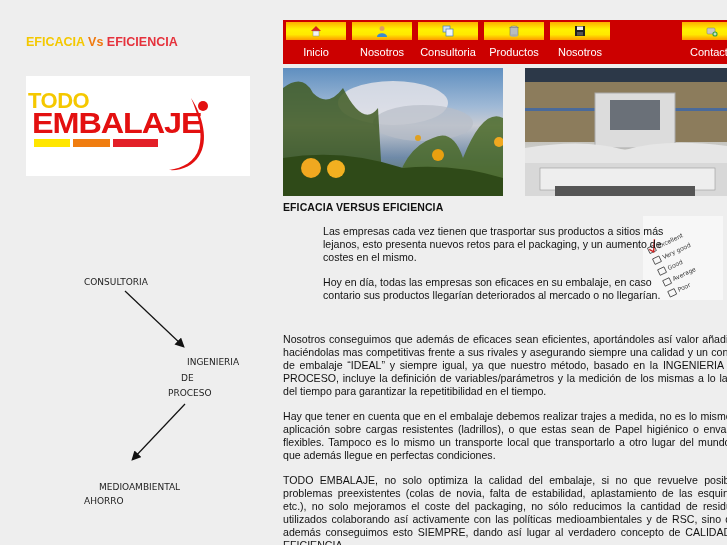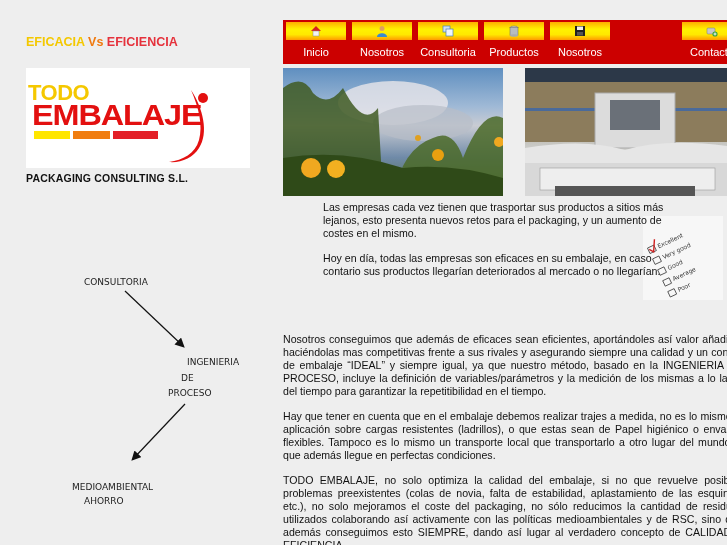--- a/index.html
+++ b/index.html
@@ -5,21 +5,21 @@
   * { box-sizing: border-box; margin: 0; padding: 0; }
   html, body { width: 727px; height: 545px; overflow: hidden; background: #eeeeee; font-family: "Liberation Sans", "DejaVu Sans", sans-serif; color: #111; }
   .page { position: relative; width: 583px; height: 545px; }
 
   
   .site-title { position: absolute; left: 26px; top: 35px; font-size: 12.5px; font-weight: bold; white-space: nowrap; }
   .site-title .t1 { color: #f4c800; }
   .site-title .t2 { color: #f07a10; }
   .site-title .t3 { color: #e5323c; }
 
-  .logo { position: absolute; left: 26px; top: 68px; width: 224px; height: 100px; background: #ffffff; overflow: hidden; }
+  .logo { position: absolute; left: 26px; top: 76px; width: 224px; height: 100px; background: #ffffff; overflow: hidden; }
   .logo .todo { position: absolute; left: 2px; top: 14px; font-size: 22px; font-weight: bold; color: #f5c800; letter-spacing: -0.5px; line-height: 1; }
   .logo .embalaje { position: absolute; left: 6px; top: 32px; font-size: 30px; font-weight: 900; color: #e31010; letter-spacing: -1px; line-height: 1; transform: scaleX(1.08); transform-origin: left; }
   .logo .bar { position: absolute; top: 63px; height: 8px; }
   .logo .bar.y { left: 8px; width: 36px; background: #ffe600; }
   .logo .bar.o { left: 47px; width: 37px; background: #f07d10; }
   .logo .bar.r { left: 87px; width: 45px; background: #e32028; }
   .logo .swoosh { position: absolute; left: 135px; top: 20px; width: 80px; height: 80px; }
 
   .company { position: absolute; left: 26px; top: 172px; font-size: 10.5px; font-weight: bold; color: #111; letter-spacing: 0.2px; white-space: nowrap; }
 
@@ -65,38 +65,37 @@
     <div class="embalaje">EMBALAJE</div>
     <div class="bar y"></div>
     <div class="bar o"></div>
     <div class="bar r"></div>
     <svg class="swoosh" viewBox="0 0 80 80">
       <path d="M30 2 C 42 20, 48 45, 38 60 C 32 70, 20 75, 8 74 C 22 72, 34 66, 38 52 C 42 38, 38 20, 30 2 Z" fill="#e31010"></path>
       <circle cx="42" cy="10" r="5" fill="#e31010"></circle>
     </svg>
   </div>
 
-  <div class="company">PACKAGING CONSULTING S.L.</div>
 
   <div class="flow">
     <svg width="220" height="250">
       <defs>
         <marker id="ah" markerWidth="8" markerHeight="8" refX="6" refY="4" orient="auto">
           <path d="M0,0 L8,4 L0,8 Z" fill="#111"></path>
         </marker>
       </defs>
       <line x1="65" y1="31" x2="123" y2="86" stroke="#111" stroke-width="1.2" marker-end="url(#ah)"></line>
       <line x1="125" y1="144" x2="73" y2="199" stroke="#111" stroke-width="1.2" marker-end="url(#ah)"></line>
     </svg>
     <div class="lbl" style="left:24px; top:17px;">CONSULTORIA</div>
     <div class="lbl" style="left:103px; top:97px;padding-left:24px;">INGENIERIA</div>
     <div class="lbl" style="left:121px; top:113px;">DE</div>
     <div class="lbl" style="left:108px; top:128px;">PROCESO</div>
     <div class="lbl" style="left:24px; top:206px;margin-top:30px;">AHORRO</div>
-    <div class="lbl" style="left:12px; top:222px;">MEDIOAMBIENTAL</div>
+    <div class="lbl" style="left:39px; top:222px;">MEDIOAMBIENTAL</div>
   </div>
 
   <div class="nav">
     <div class="nav-item" style="left:3px;">
       <div class="tab">
         <svg class="ic" viewBox="0 0 12 12">
             <path d="M1 6 L6 1 L11 6 Z" fill="#d62020"></path>
             <rect x="3" y="6" width="6" height="5" fill="#f4f4f4" stroke="#888" stroke-width="0.5"></rect>
           </svg>
       </div>
@@ -192,20 +191,21 @@
         <text x="22" y="47">Good</text>
         <rect x="12" y="54" width="7" height="6" fill="none" stroke="#444" stroke-width="0.8"></rect>
         <text x="22" y="59">Average</text>
         <rect x="12" y="66" width="7" height="6" fill="none" stroke="#444" stroke-width="0.8"></rect>
         <text x="22" y="71">Poor</text>
       </g>
     </svg>
   </div>
 
   <div class="content">
+    <h1>EFICACIA VERSUS EFICIENCIA</h1>
     <p class="narrow">Las empresas cada vez tienen que trasportar sus productos a sitios más lejanos, esto presenta nuevos retos para el packaging, y un aumento de costes en el mismo.</p>
     <p class="narrow" style="margin-bottom:19px;">Hoy en día, todas las empresas son eficaces en su embalaje, en caso contario sus productos llegarían deteriorados al mercado o no llegarían.</p>
   </div>
   <div class="clip">
     <div class="content" style="position:absolute; left:0; top:13px; width:460px;">
       <p class="wide">Nosotros conseguimos que además de eficaces sean eficientes, aportándoles así valor añadido, haciéndolas mas competitivas frente a sus rivales y asegurando siempre una calidad y un control de embalaje “IDEAL” y siempre igual, ya que nuestro método, basado en la INGENIERIA DE PROCESO, incluye la definición de variables/parámetros y la medición de los mismas a lo largo del tiempo para garantizar la repetitibilidad en el tiempo.</p>
       <p class="wide">Hay que tener en cuenta que en el embalaje debemos realizar trajes a medida, no es lo mismo la aplicación sobre cargas resistentes (ladrillos), o que estas sean de Papel higiénico o envases flexibles. Tampoco es lo mismo un transporte local que transportarlo a otro lugar del mundo, y que además llegue en perfectas condiciones.</p>
       <p class="wide">TODO EMBALAJE, no solo optimiza la calidad del embalaje, si no que revuelve posibles problemas preexistentes (colas de novia, falta de estabilidad, aplastamiento de las esquinas, etc.), no solo mejoramos el coste del packaging, no sólo reducimos la cantidad de residuos utilizados colaborando así activamente con las políticas medioambientales y de RSC, sino que además conseguimos esto SIEMPRE, dando así lugar al verdadero concepto de CALIDAD Y EFICIENCIA.</p>
     </div>
   </div>

